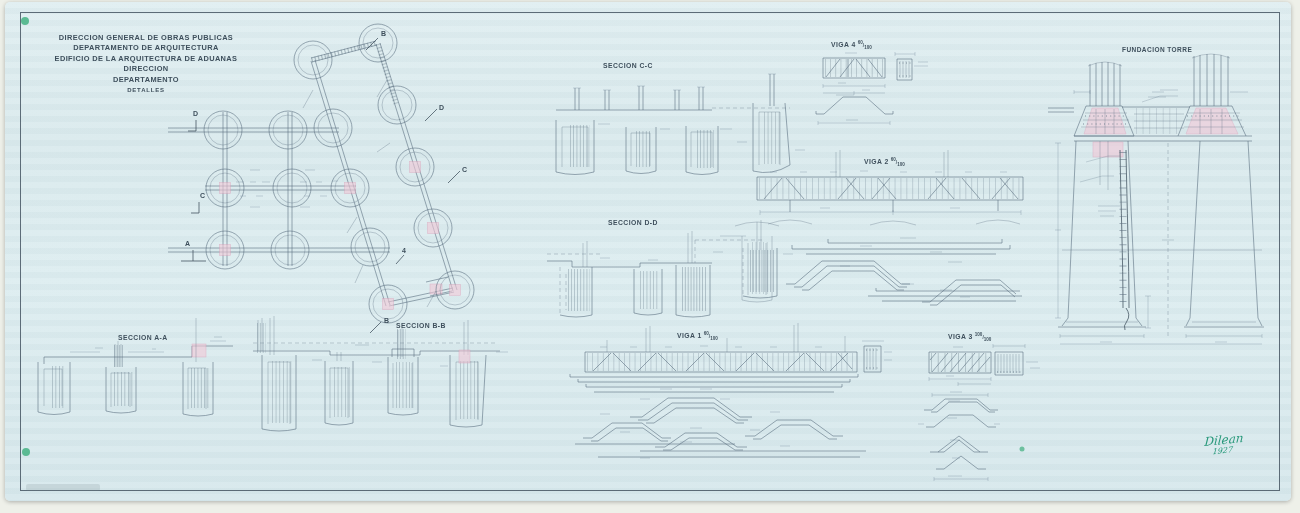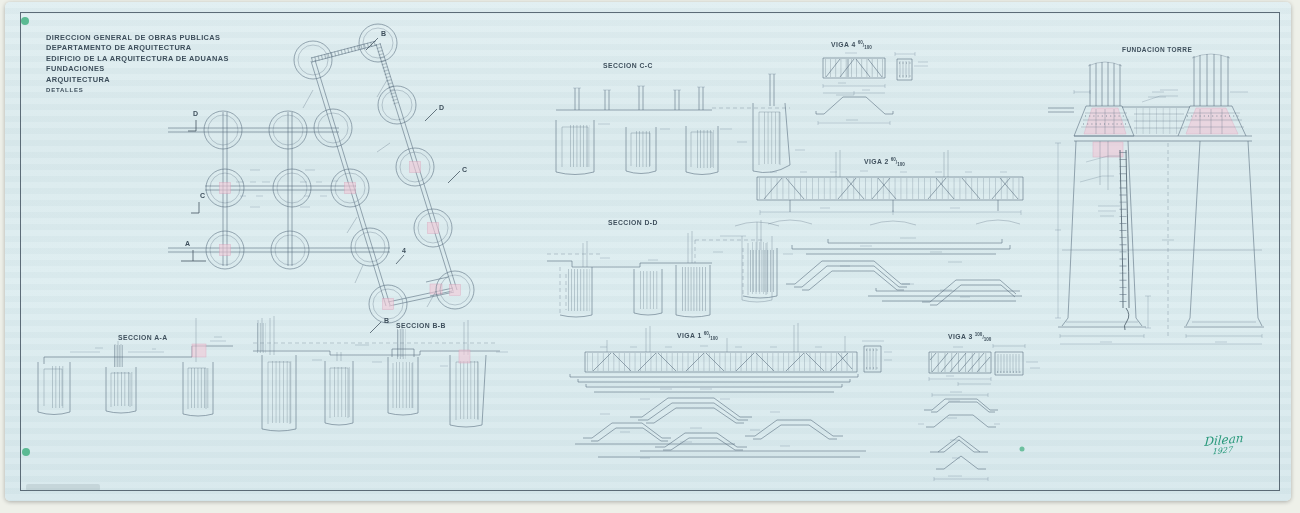--- a/index.html
+++ b/index.html
@@ -8,21 +8,21 @@
   .sheet{position:absolute;left:5px;top:2px;right:9px;bottom:12px;border-radius:5px;
          background:linear-gradient(180deg,#e0eef1 0%,#daeaed 28%,#ddedf0 55%,#d7e8ec 100%);
          box-shadow:0 1px 4px rgba(0,0,0,.28);}
   .sheet::after{content:"";position:absolute;inset:0;border-radius:5px;pointer-events:none;
          background:repeating-linear-gradient(180deg,rgba(255,255,255,.05) 0 6px,rgba(90,120,130,.03) 6px 12px);}
   .frame{position:absolute;left:20px;top:12px;width:1258px;height:477px;
          border:1.3px solid rgba(56,72,86,.78);pointer-events:none;}
   svg.art{position:absolute;left:0;top:0;}
   .lbl{position:absolute;font-size:6.8px;letter-spacing:.45px;color:#3e4f5c;font-weight:600;
        white-space:nowrap;}
-  .tb{position:absolute;left:46px;top:33px;width:200px;color:#3e4f5c;font-weight:600;}
+  .tb{position:absolute;left:46px;top:33px;width:200px;text-align:center;color:#3e4f5c;font-weight:600;}
   .tb div{font-size:7.4px;letter-spacing:.4px;line-height:10.4px;white-space:nowrap;}
   .tb .small{font-size:6px;letter-spacing:.8px;}
   .frac{font-size:4.6px;letter-spacing:0;margin-left:2px;}
   .frac .num{vertical-align:3px;}
   .frac .den{vertical-align:-1.5px;}
   .sig{position:absolute;left:1204px;top:434px;color:#27987a;
        font-family:"DejaVu Serif",serif;font-style:italic;transform:rotate(-6deg) skewX(-10deg);}
   .sig .nm{font-size:12px;line-height:12px;}
   .sig .yr{font-size:8px;margin-left:9px;line-height:9px;}
   .stamp{position:absolute;left:26px;top:484px;width:74px;height:7px;border-radius:2px;
@@ -325,22 +325,22 @@
                              M1060,336 H1144 M1060,334 v4 M1144,334 v4 M1186,336 H1262 M1186,334 v4 M1262,334 v4
                              M1060,344 H1262 M1100,342 h12 M1215,342 h12
                              M1148,296 V328 M1145,296 h6 M1145,328 h6 M1162,240 H1174"></path>
     </g>
   </svg>
 
   <div class="tb">
     <div>DIRECCION GENERAL DE OBRAS PUBLICAS</div>
     <div>DEPARTAMENTO DE ARQUITECTURA</div>
     <div>EDIFICIO DE LA ARQUITECTURA DE ADUANAS</div>
-    <div>FUNDACIONES</div>
-    <div>ARQUITECTURA</div>
+    <div>DIRECCION</div>
+    <div>DEPARTAMENTO</div>
     <div class="small">DETALLES</div>
   </div>
 
   <div class="lbl" style="left:118px;top:334px">SECCION A-A</div>
   <div class="lbl" style="left:396px;top:322px">SECCION B-B</div>
   <div class="lbl" style="left:603px;top:62px">SECCION C-C</div>
   <div class="lbl" style="left:608px;top:219px">SECCION D-D</div>
 
   <div class="lbl" style="left:831px;top:40px">
     <span>VIGA 4</span><span class="frac"><span class="num">60</span>/<span class="den">100</span></span>

